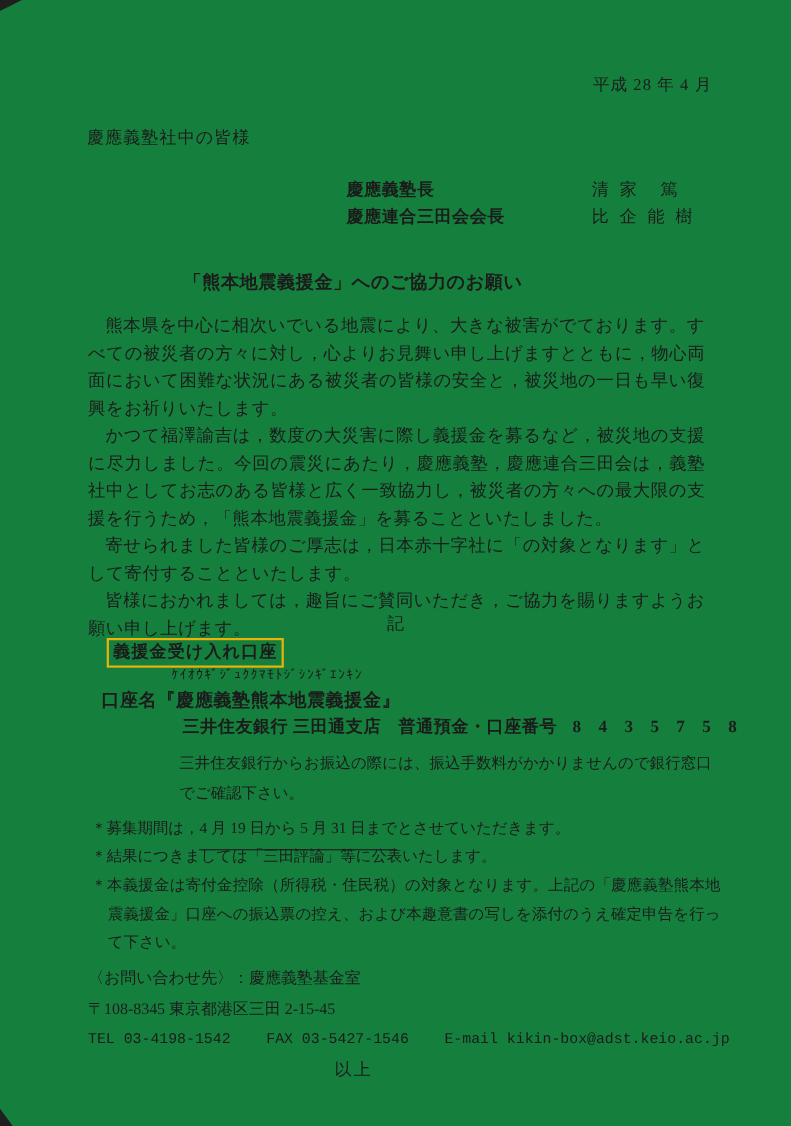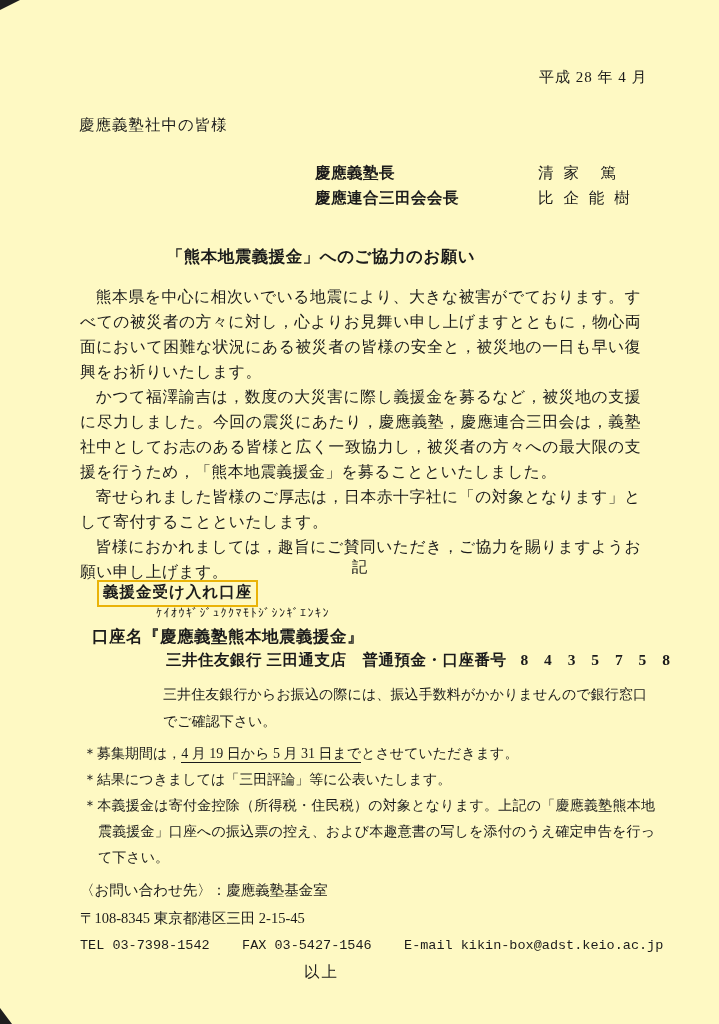--- a/index.html
+++ b/index.html
@@ -1,17 +1,17 @@
 <!DOCTYPE html>
 <html><head>
 <meta charset="utf-8">
 <style>
   html,body{margin:0;padding:0;background:#ffffff;}
   .page{
-    position:relative;width:719px;height:1024px;background:#fef9c3;overflow:hidden;
+    position:relative;width:719px;height:1024px;background:#15803d;overflow:hidden;
     font-family:"Liberation Serif","DejaVu Serif",serif;color:#1b1b1b;
   }
   .date-line{position:absolute;top:68px;left:539px;font-size:15px;letter-spacing:1px;}
   .recipient{position:absolute;top:115px;left:79px;font-size:15.5px;letter-spacing:1px;}
   .signatories{position:absolute;top:161px;left:315px;font-size:15.5px;line-height:24.5px;}
   .sig-row{display:flex;}
   .sig-title{width:223px;letter-spacing:0.5px;font-weight:bold;}
   .sig-name{letter-spacing:3px;white-space:pre;}
   .letter-title{position:absolute;top:246px;left:0;width:642px;text-align:center;
     font-size:16.5px;font-weight:bold;letter-spacing:0.5px;}
@@ -23,21 +23,21 @@
     padding:0 4px 2px 4px;font-size:15.5px;font-weight:bold;letter-spacing:1px;}
   .furigana{position:absolute;top:606px;left:156px;font-size:12px;letter-spacing:1.5px;
     font-family:"Liberation Sans","DejaVu Sans",sans-serif;}
   .account-name{position:absolute;top:626px;left:92px;font-size:16.5px;font-weight:bold;letter-spacing:0.5px;}
   .bank-line{position:absolute;top:650px;left:166px;font-size:15.5px;font-weight:bold;letter-spacing:0.5px;}
   .account-number{margin-left:14px;letter-spacing:6px;white-space:pre;}
   .transfer-note{position:absolute;top:681px;left:163px;width:484px;font-size:14px;
     line-height:27px;text-align:justify;}
   .notes{position:absolute;top:741px;left:83px;width:572px;font-size:14px;line-height:26px;}
   .note-item{padding-left:15px;text-indent:-15px;text-align:justify;margin:0;}
-  .u-line{border-bottom:1.5px solid #1b1b1b;padding-bottom:1px;}
+  .u-line{border-bottom:1.5px solid #1b1b1b;padding-bottom:11px;}
   .contact{position:absolute;top:877px;left:80px;font-size:14.5px;line-height:27.5px;}
   .contact-line{white-space:pre;}
   .mono-line{font-family:"Liberation Mono","DejaVu Sans Mono",monospace;font-size:13.5px;white-space:pre;}
   .closing{position:absolute;top:962px;left:0;width:643px;text-align:center;font-size:15.5px;letter-spacing:2px;}
   .artifact-tl{position:absolute;top:0;left:0;width:20px;height:10px;background:#1f1f1f;
     -webkit-clip-path:polygon(0 0,100% 0,0 100%);clip-path:polygon(0 0,100% 0,0 100%);}
   .artifact-bl{position:absolute;bottom:0;left:0;width:12px;height:16px;background:#1f1f1f;
     -webkit-clip-path:polygon(0 0,0 100%,100% 100%);clip-path:polygon(0 0,0 100%,100% 100%);}
 </style>
 </head>
@@ -94,18 +94,18 @@
       <span>＊</span><span>結果につきましては「三田評論」等に公表いたします。</span>
     </p>
     <p class="note-item">
       <span>＊</span><span>本義援金は寄付金控除（所得税・住民税）の対象となります。上記の「慶應義塾熊本地震義援金」口座への振込票の控え、および本趣意書の写しを添付のうえ確定申告を行って下さい。</span>
     </p>
   </div>
 
   <div class="contact">
     <div class="contact-line">〈お問い合わせ先〉：慶應義塾基金室</div>
     <div class="contact-line">〒108-8345 東京都港区三田 2-15-45</div>
-    <div class="mono-line">TEL 03-7398-1542    FAX 03-5427-1546    E-mail kikin-box@adst.keio.ac.jp</div>
+    <div class="mono-line">TEL 03-4198-1542    FAX 03-5427-1546    E-mail kikin-box@adst.keio.ac.jp</div>
   </div>
 
   <div class="closing">以上</div>
 
 </div>
 
 </body></html>

